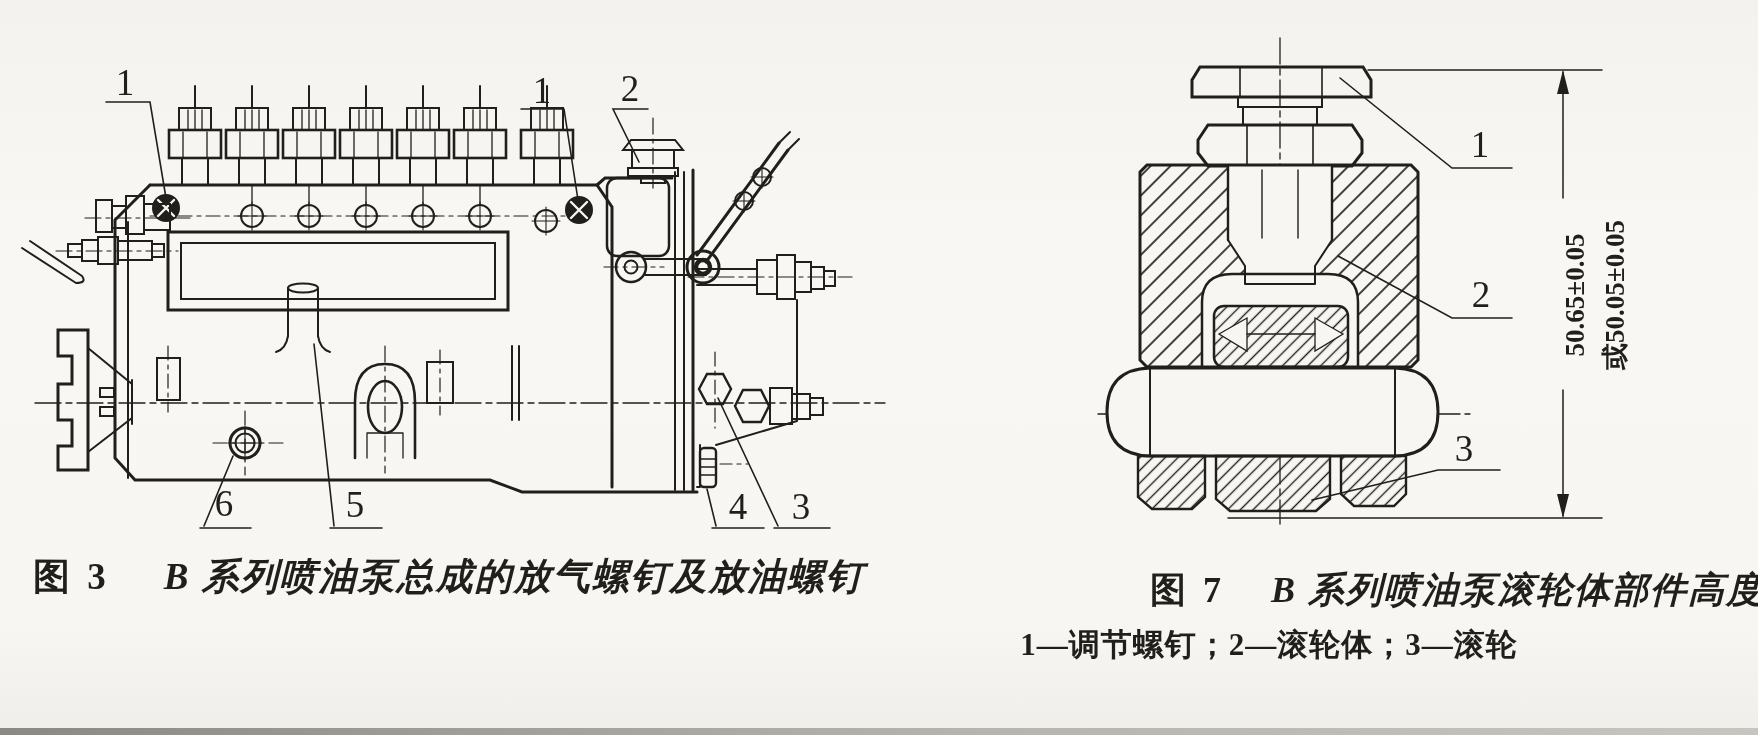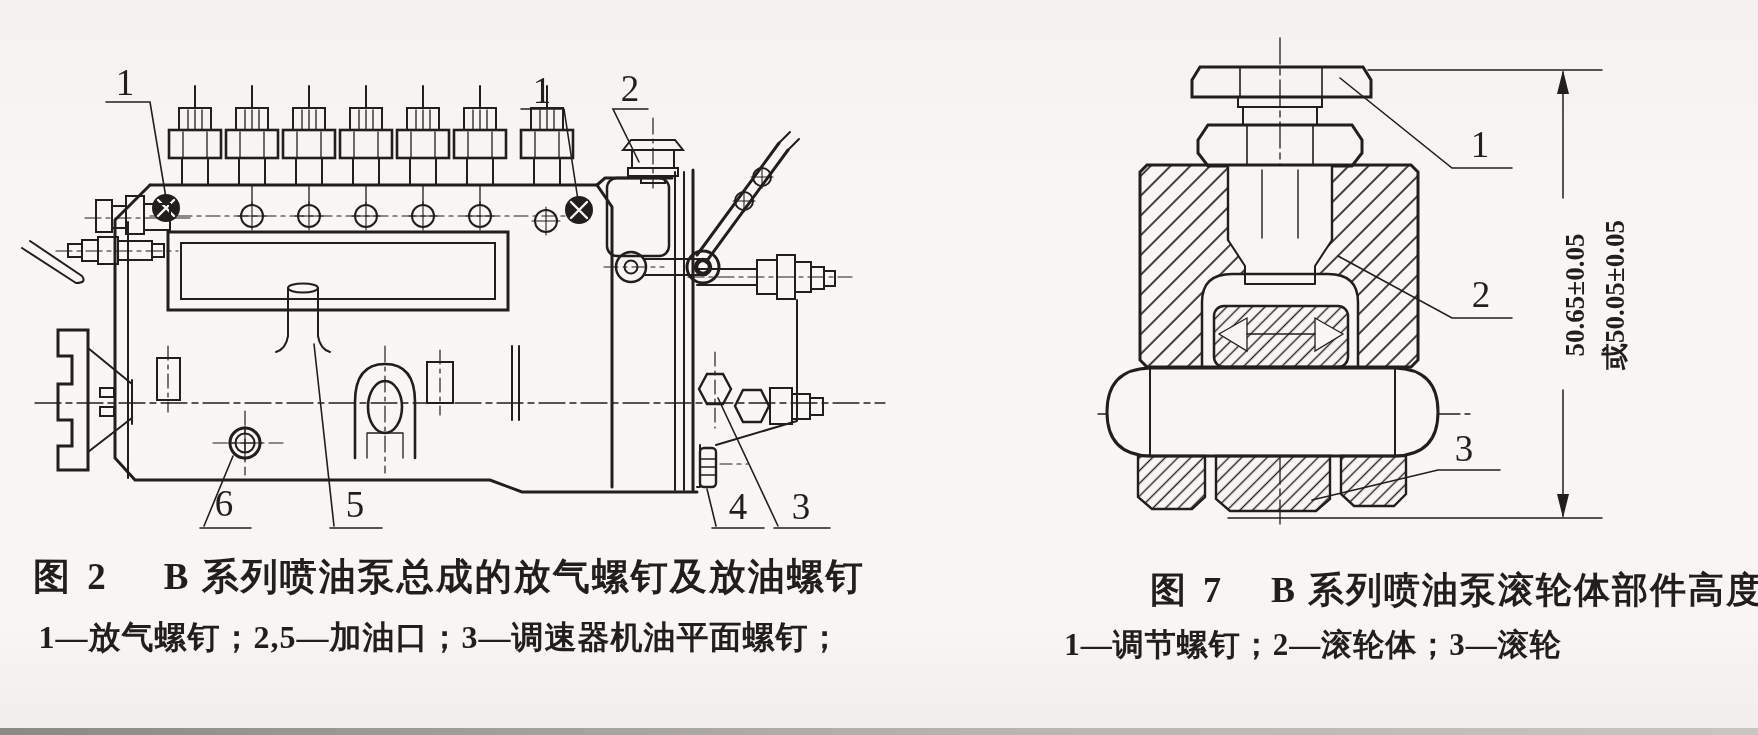--- a/index.html
+++ b/index.html
@@ -8,21 +8,21 @@
          font-family:"Liberation Serif", serif; color:#211f1c;}
   .scan-bottom{position:absolute;left:0;bottom:0;width:100%;height:7px;
          background:linear-gradient(90deg,#8a8a85,#b5b4af 55%,#c6c5c0);}
   svg.art{position:absolute;left:0;top:0;}
   .callout{position:absolute;transform:translate(-50%,-55%);font-size:37px;font-weight:500;
          line-height:1;letter-spacing:0;}
   .caption{position:absolute;display:flex;align-items:baseline;font-weight:700;
          font-size:37px;white-space:nowrap;}
   .caption .prefix{letter-spacing:4px;}
   .caption .gap{display:inline-block;width:54px;}
-  .caption .title{letter-spacing:2px;}
+  .caption .title{letter-spacing:2px;font-style:italic;}
   .legend{position:absolute;text-align:center;font-size:32px;font-weight:600;
          letter-spacing:1px;white-space:nowrap;}
   .dim-label{position:absolute;left:1470px;top:253px;width:250px;height:84px;
          transform:rotate(-90deg);display:flex;flex-direction:column;justify-content:center;
          text-align:center;font-size:27px;font-weight:600;line-height:40px;white-space:nowrap;}
 </style>
 </head>
 <body>
 
 <div class="stage">
@@ -240,27 +240,26 @@
   <div class="callout" style="left:1480px;top:146px">1</div>
   <div class="callout" style="left:1481px;top:296px">2</div>
   <div class="callout" style="left:1464px;top:450px">3</div>
 
   <div class="dim-label">
     <div>50.65±0.05</div>
     <div>或50.05±0.05</div>
   </div>
 
   <div class="caption" style="left:33px;top:552px">
-    <span class="prefix">图 2</span>
+    <span class="prefix">图 3</span>
     <span class="gap"></span>
     <span class="title">B 系列喷油泵总成的放气螺钉及放油螺钉</span>
   </div>
-  <div class="legend" style="left:0;top:616px;width:880px">1—放气螺钉；2,5—加油口；3—调速器机油平面螺钉；</div>
 
   <div class="caption" style="left:1150px;top:566px;font-size:36px">
     <span class="prefix">图 7</span>
     <span class="gap" style="width:46px"></span>
     <span class="title">B 系列喷油泵滚轮体部件高度</span>
   </div>
-  <div class="legend" style="left:1048px;top:624px;width:530px;font-size:31px">1—调节螺钉；2—滚轮体；3—滚轮</div>
+  <div class="legend" style="left:1004px;top:624px;width:530px;font-size:31px">1—调节螺钉；2—滚轮体；3—滚轮</div>
 
   <div class="scan-bottom"></div>
 </div>
 
 </body></html>

